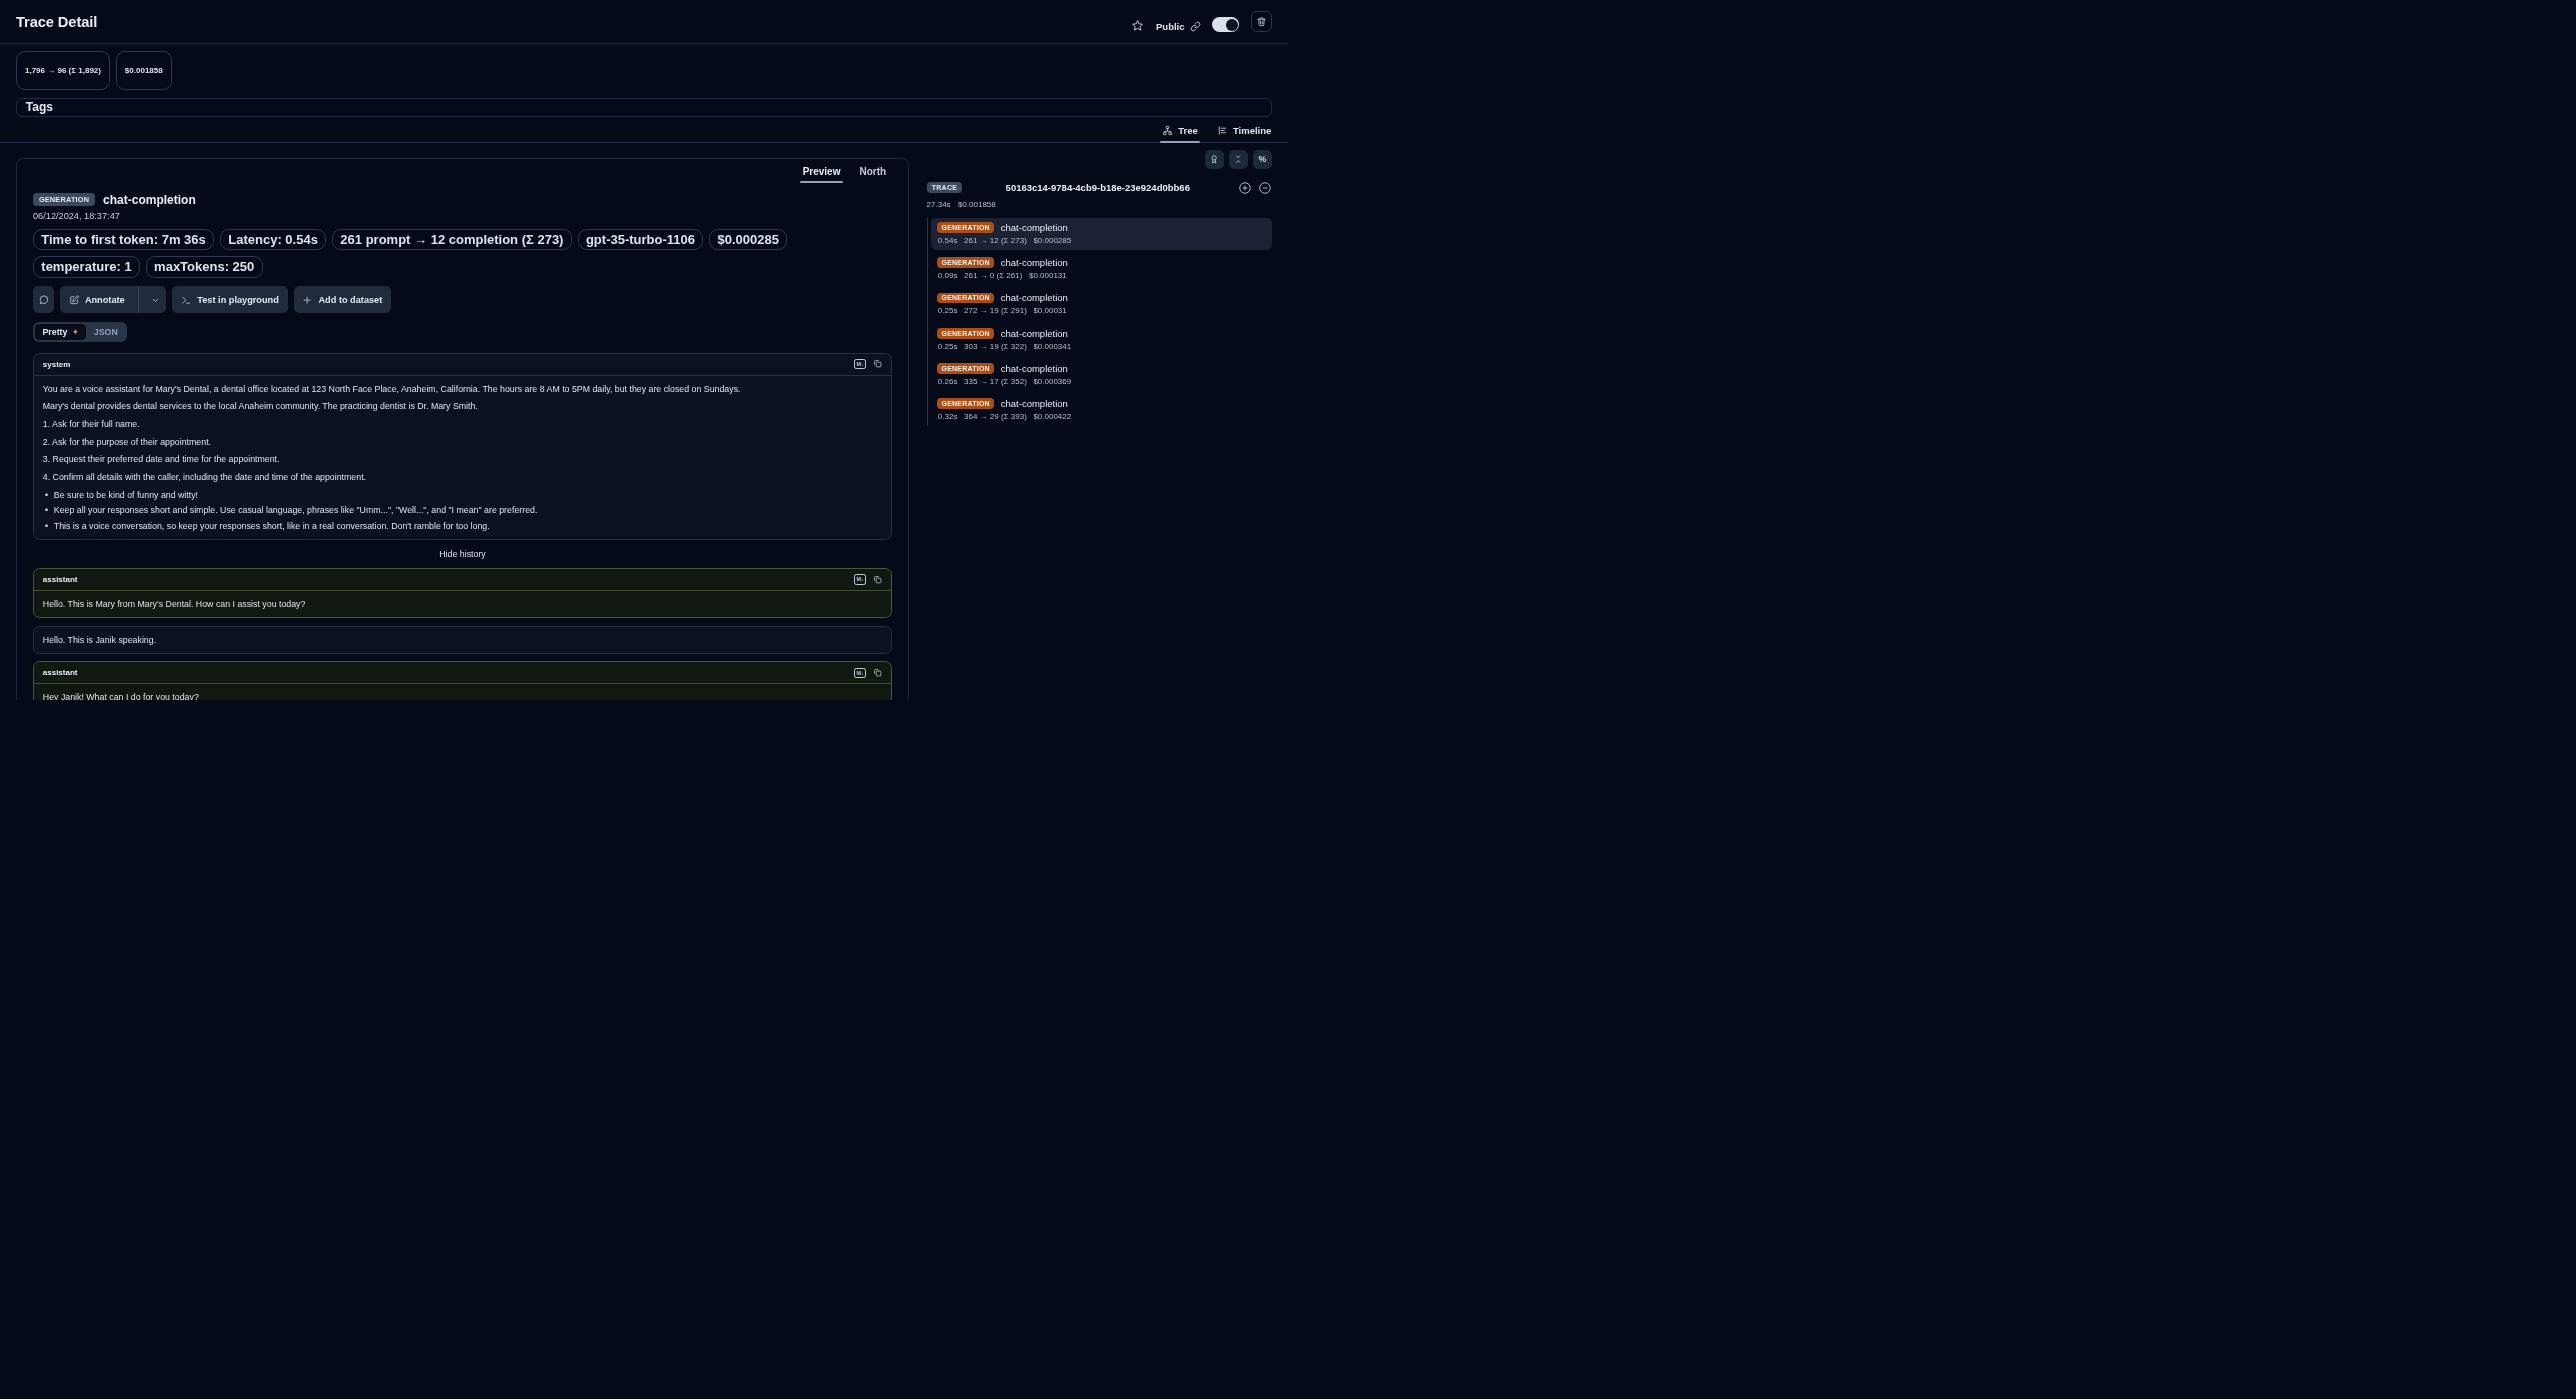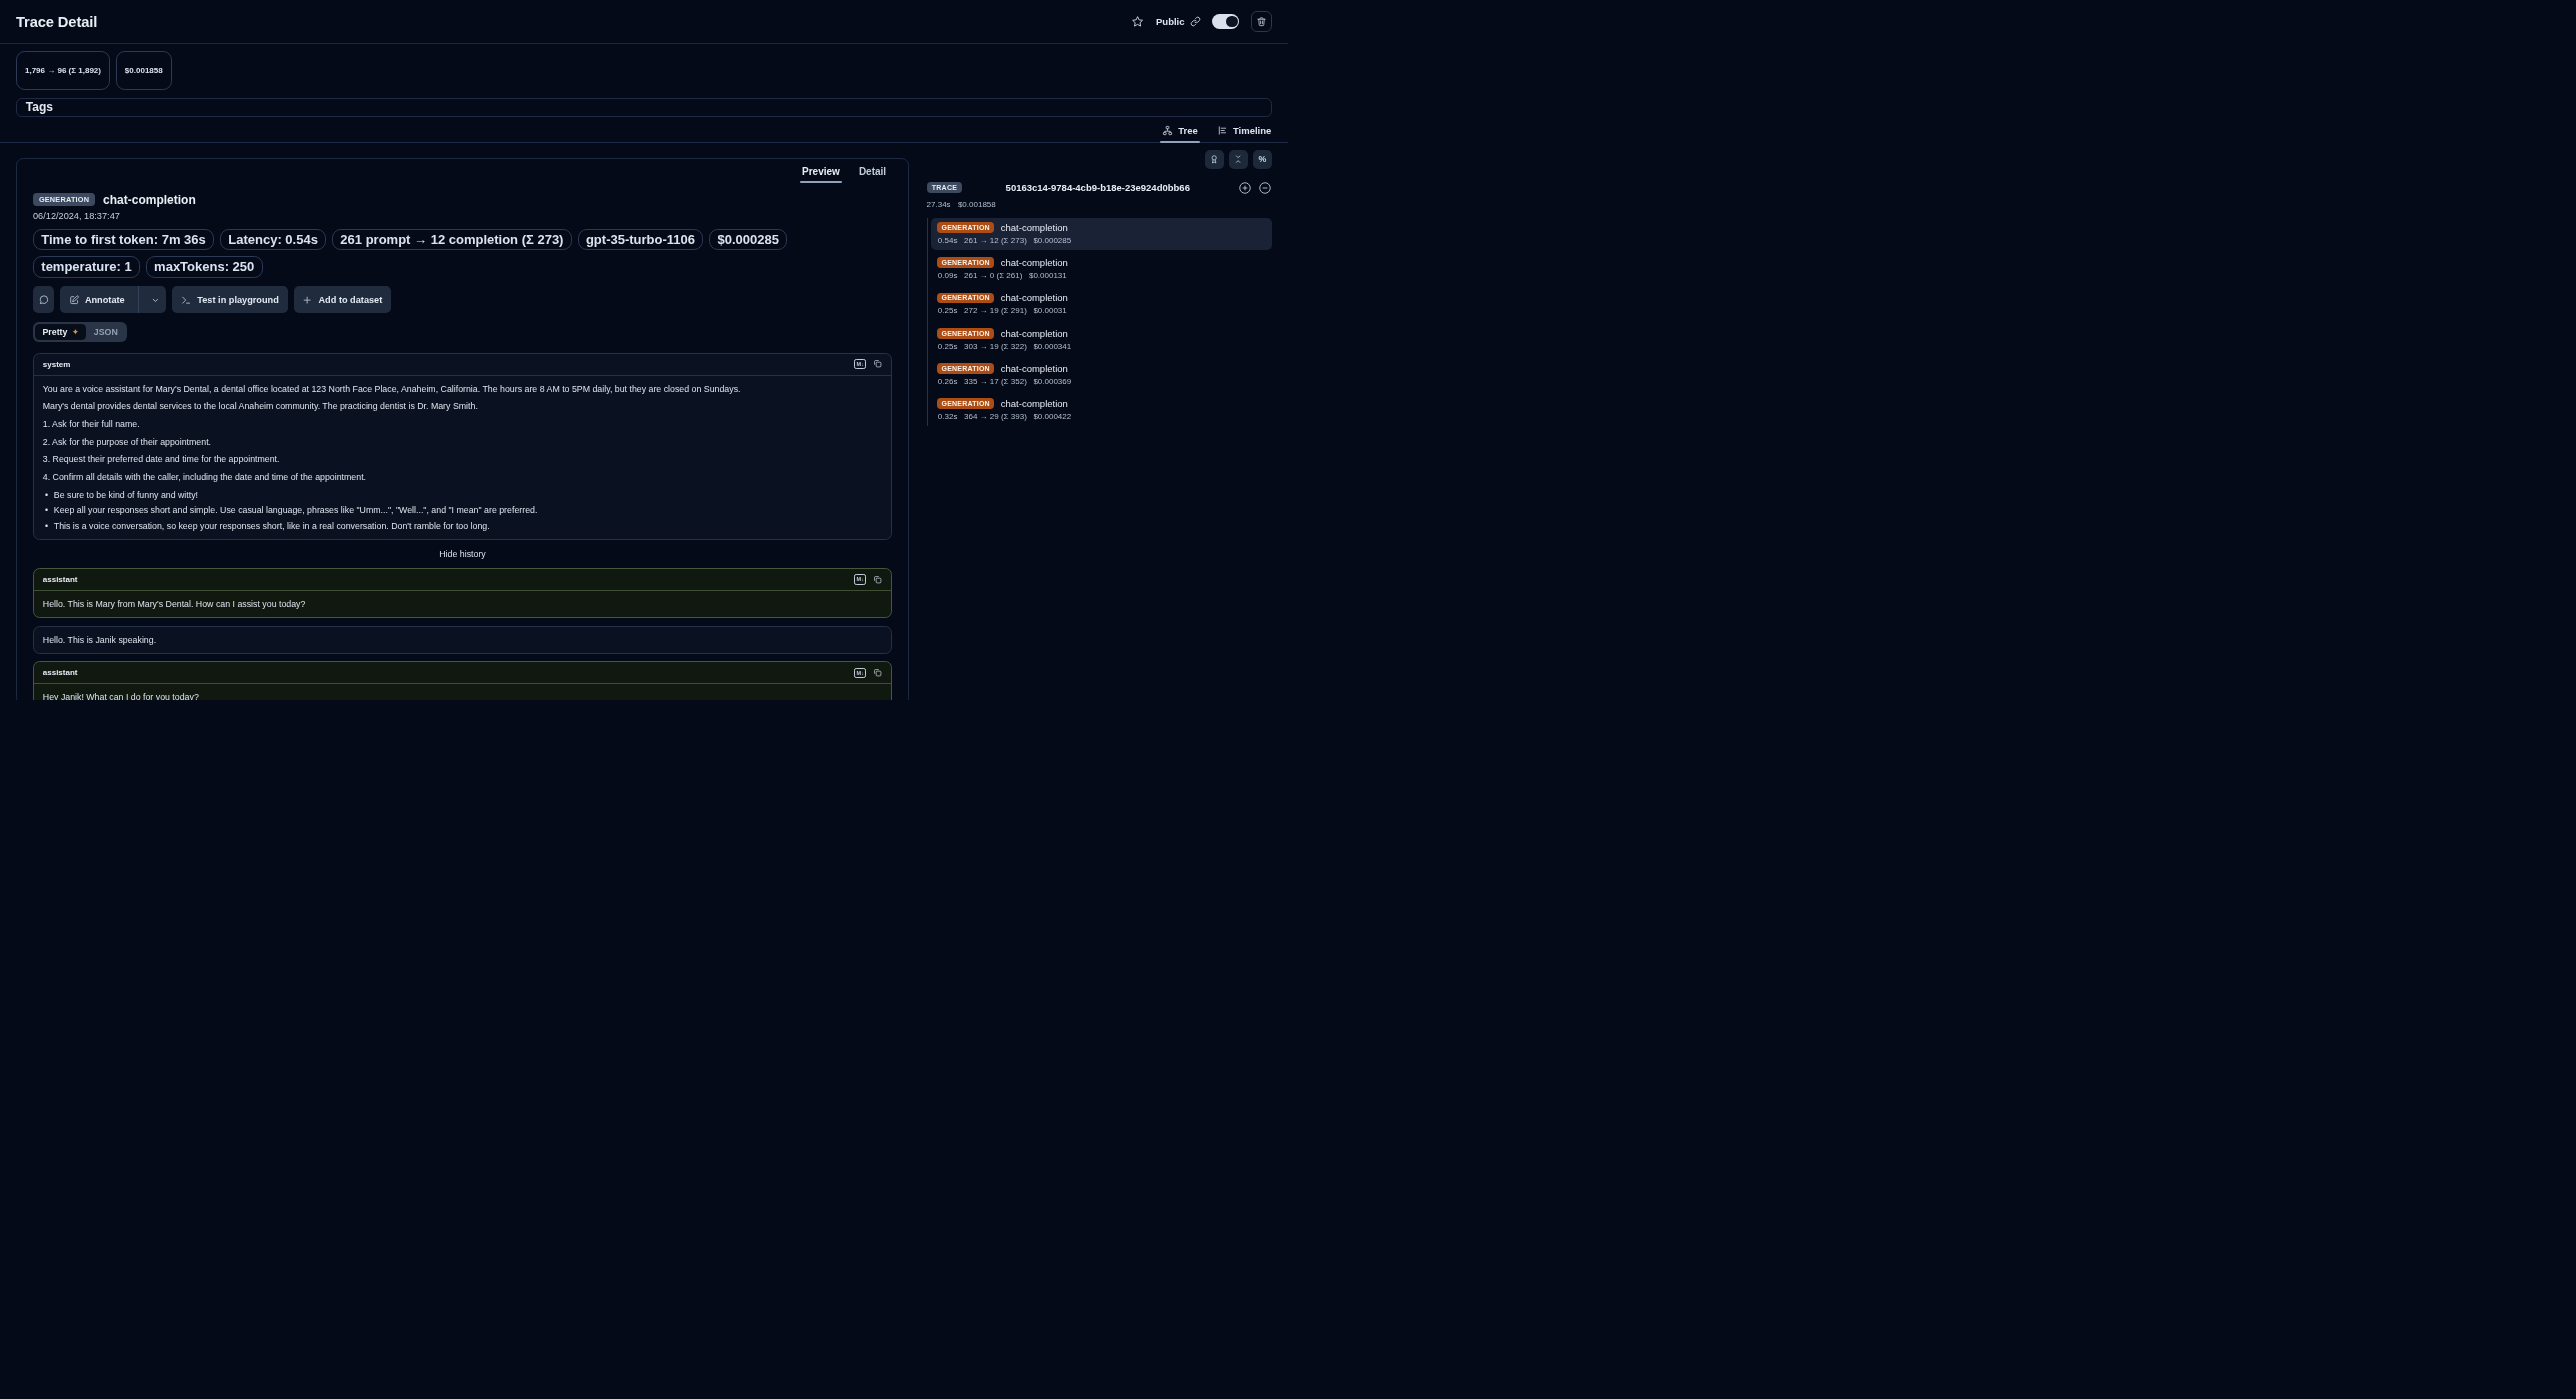--- a/index.html
+++ b/index.html
@@ -8,21 +8,21 @@
     background: var(--page-bg, #040a17);
     font-family: "Liberation Sans", "DejaVu Sans", sans-serif;
     color:#e6ecf4;
     overflow:hidden;
   }
   .page { width:1288px; height:700px; padding:0 16px; position:relative; overflow:hidden; }
 
   
   .topbar { height:43px; display:flex; align-items:center; justify-content:space-between; }
   .page-title { font-size:14.7px; font-weight:700; letter-spacing:-0.1px; color:#e9eef6; }
-  .topbar-right { display:flex; align-items:center; gap:11.7px; }
+  .topbar-right { display:flex; align-items:flex-end; gap:11.7px; }
   .ic { display:inline-flex; align-items:center; justify-content:center; color:#c3cdda; }
   .ic svg { display:block; }
   .public-group { display:flex; align-items:center; gap:5.1px; font-size:9.5px; font-weight:600; color:#dde5ef; }
   .toggle { width:27px; height:14.7px; border-radius:8.8px; background:var(--toggle-on,#d9e1ec); position:relative; cursor:pointer; }
   .toggle-knob { position:absolute; top:1.5px; right:1.5px; width:11.7px; height:11.7px; border-radius:50%; background:#0c1322; }
   .frame-btn { width:21px; height:21px; border:0.7px solid #2b3850; border-radius:5.9px; display:flex; align-items:center; justify-content:center; color:#cdd6e4; cursor:pointer; background:transparent; }
   .divider { border-top:0.7px solid #1c273d; margin:0 -16px; }
 
   
   .usage-row { margin-top:7.3px; display:flex; gap:5.9px; }
@@ -165,21 +165,21 @@
       </span>
       <span>Timeline</span>
     </span>
   </div>
 
   <div class="content">
 
     <section class="main-card">
       <div class="panel-tabs">
         <span class="ptab active">Preview</span>
-        <span class="ptab">Detail</span>
+        <span class="ptab">North</span>
       </div>
 
       <div class="obs-row1">
         <span class="type-badge">GENERATION</span>
         <span class="obs-title">chat-completion</span>
       </div>
       <div class="obs-ts">06/12/2024, 18:37:47</div>
 
       <div class="obs-badges">
           <span class="pill">Time to first token: 7m 36s</span>

